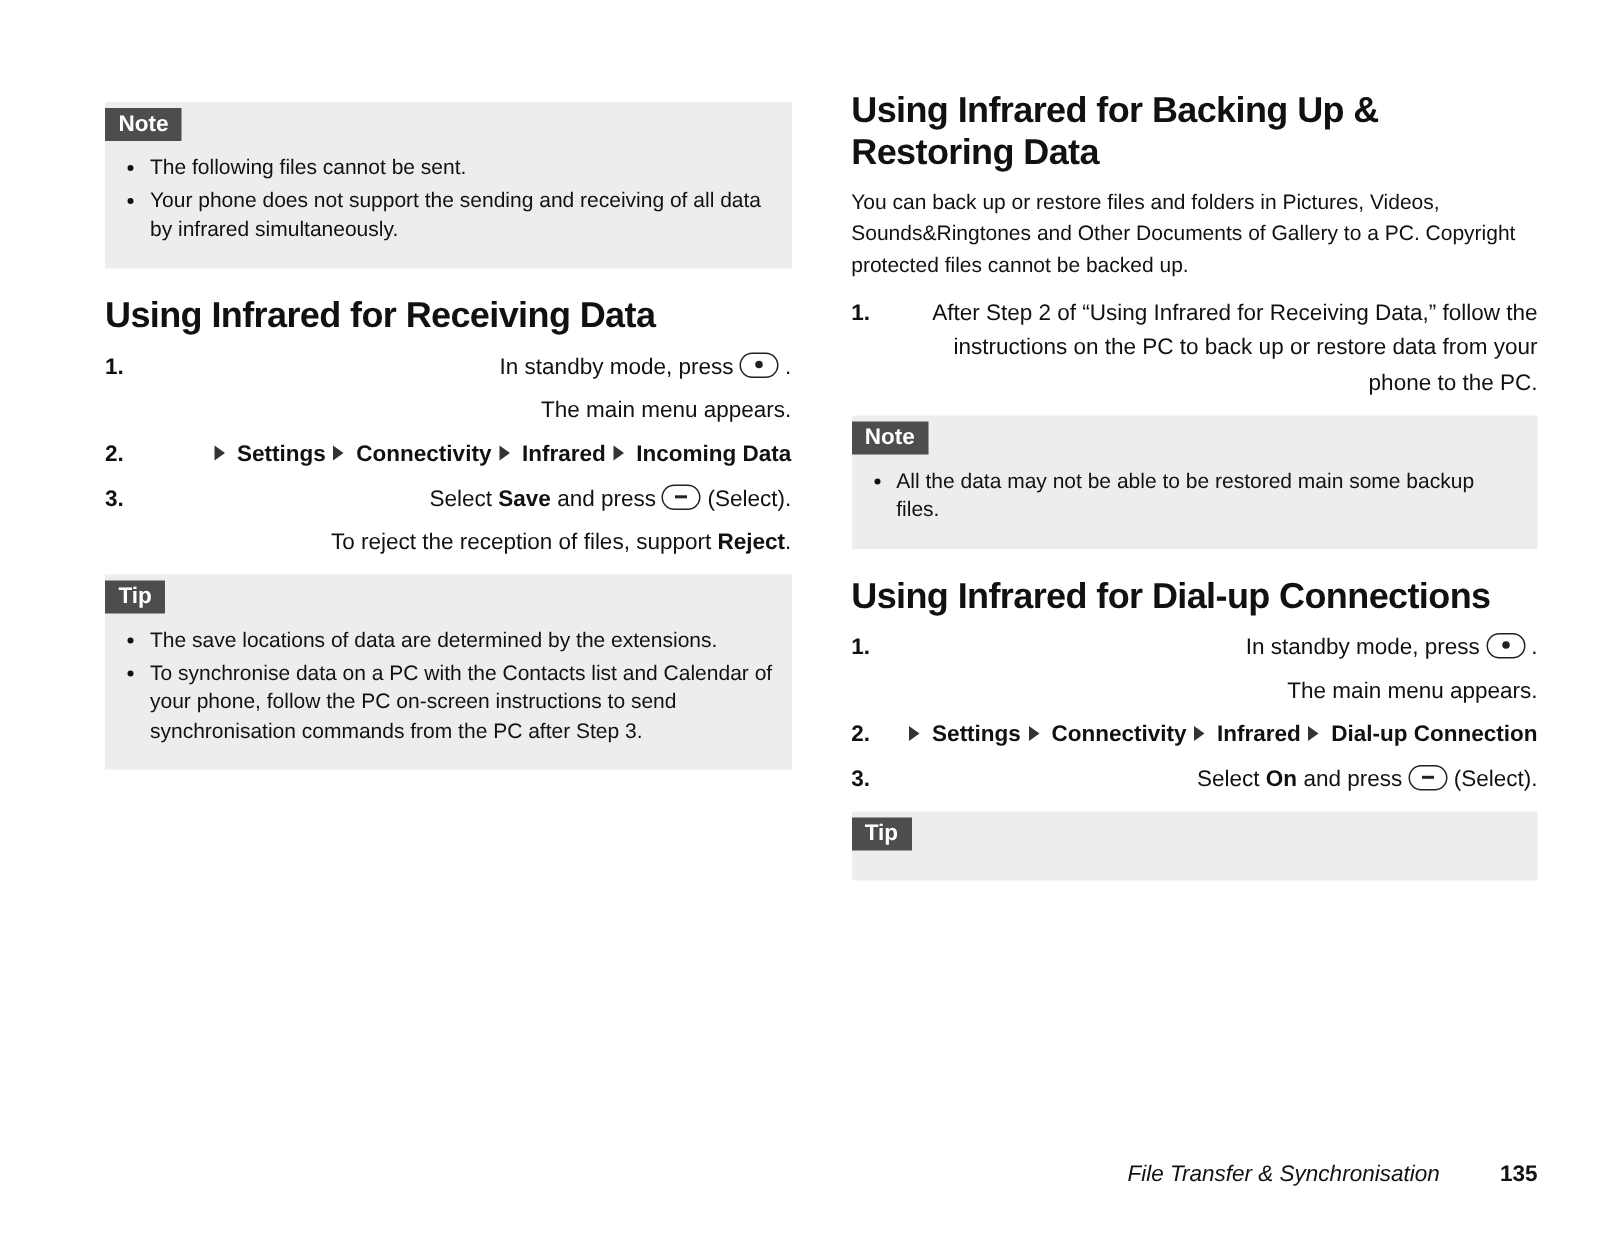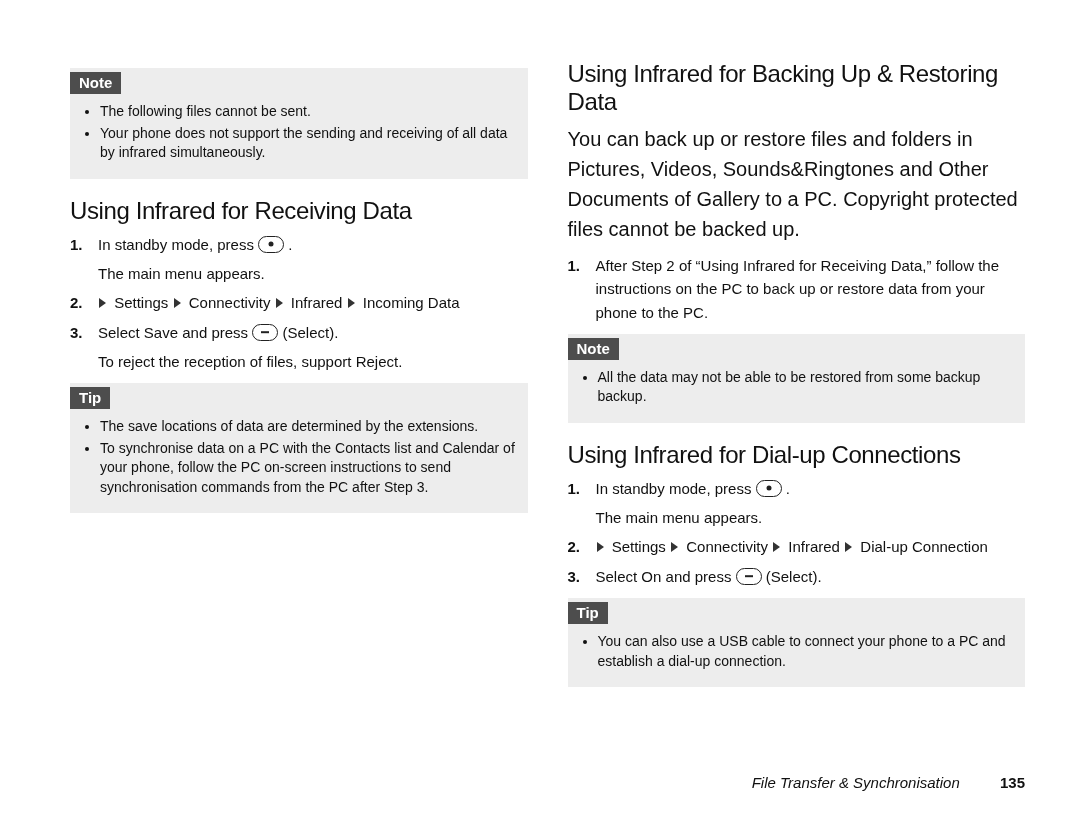--- a/index.html
+++ b/index.html
@@ -47,50 +47,51 @@
     padding-left: 18px;
   }
   .callout li {
     font-size: 14px;
     line-height: 1.4;
     margin: 2px 0;
   }
   h2 {
     font-family: "Arial Narrow", Arial, sans-serif;
     font-stretch: condensed;
-    font-weight: normal;
+    font-weight: bold;
     letter-spacing: -0.4px;
     font-size: 24px;
     margin: 14px 0 8px 0;
   }
   ol.steps {
     list-style: none;
     counter-reset: step;
     padding: 0;
     margin: 0 0 10px 0;
+    text-align: right;
   }
   ol.steps > li {
     counter-increment: step;
     padding-left: 28px;
     position: relative;
     font-size: 15px;
     line-height: 1.55;
     margin: 6px 0;
   }
   ol.steps > li::before {
     content: counter(step) ".";
     font-weight: bold;
     position: absolute;
     left: 0;
     top: 0;
   }
   .subline {
     margin: 6px 0 0 0;
   }
-  .bold { font-weight: normal; }
+  .bold { font-weight: bold; }
   .nav-arrow {
     display: inline-block;
     width: 0; height: 0;
     border-top: 5px solid transparent;
     border-bottom: 5px solid transparent;
     border-left: 7px solid #333;
     margin: 0 4px 0 1px;
     vertical-align: 0px;
   }
   .key-round {
@@ -113,21 +114,21 @@
     border: 1.5px solid #222;
     border-radius: 9px;
     vertical-align: -3px;
     position: relative;
   }
   .key-soft .dash {
     display:block;width:8px;height:1.6px;background:#222;
     position:absolute;left:50%;top:50%;transform:translate(-50%,-50%);
   }
   p.body {
-    font-size: 20px;
+    font-size: 14px;
     line-height: 1.5;
     margin: 2px 0 10px 0;
   }
   .footer {
     position: absolute;
     right: 55px;
     bottom: 40px;
     font-size: 15px;
   }
   .footer .title {
@@ -197,21 +198,21 @@
       <h2 style="margin-top:0">Using Infrared for Backing Up &amp; Restoring Data</h2>
       <p class="body">You can back up or restore files and folders in Pictures, Videos, Sounds&amp;Ringtones and Other Documents of Gallery to a PC. Copyright protected files cannot be backed up.</p>
 
       <ol class="steps">
         <li>After Step 2 of “Using Infrared for Receiving Data,” follow the instructions on the PC to back up or restore data from your phone to the PC.</li>
       </ol>
 
       <div class="callout">
         <div class="callout-header">Note</div>
         <ul>
-          <li>All the data may not be able to be restored from some backup backup.</li>
+          <li>All the data may not be able to be restored main some backup files.</li>
         </ul>
       </div>
 
       <h2>Using Infrared for Dial-up Connections</h2>
 
       <ol class="steps">
         <li>
           <span>In standby mode, press </span>
           <span class="key-round"><span class="dot"></span></span>
           <span>.</span>
@@ -229,23 +230,20 @@
         </li>
         <li>
           <span>Select </span><span class="bold">On</span><span> and press </span>
           <span class="key-soft"><span class="dash"></span></span>
           <span> (Select).</span>
         </li>
       </ol>
 
       <div class="callout">
         <div class="callout-header">Tip</div>
-        <ul>
-          <li>You can also use a USB cable to connect your phone to a PC and establish a dial-up connection.</li>
-        </ul>
       </div>
 
     </div>
   </div>
 
   <div class="footer">
     <span class="title">File Transfer &amp; Synchronisation</span>
     <span class="pnum">135</span>
   </div>
 </div>

